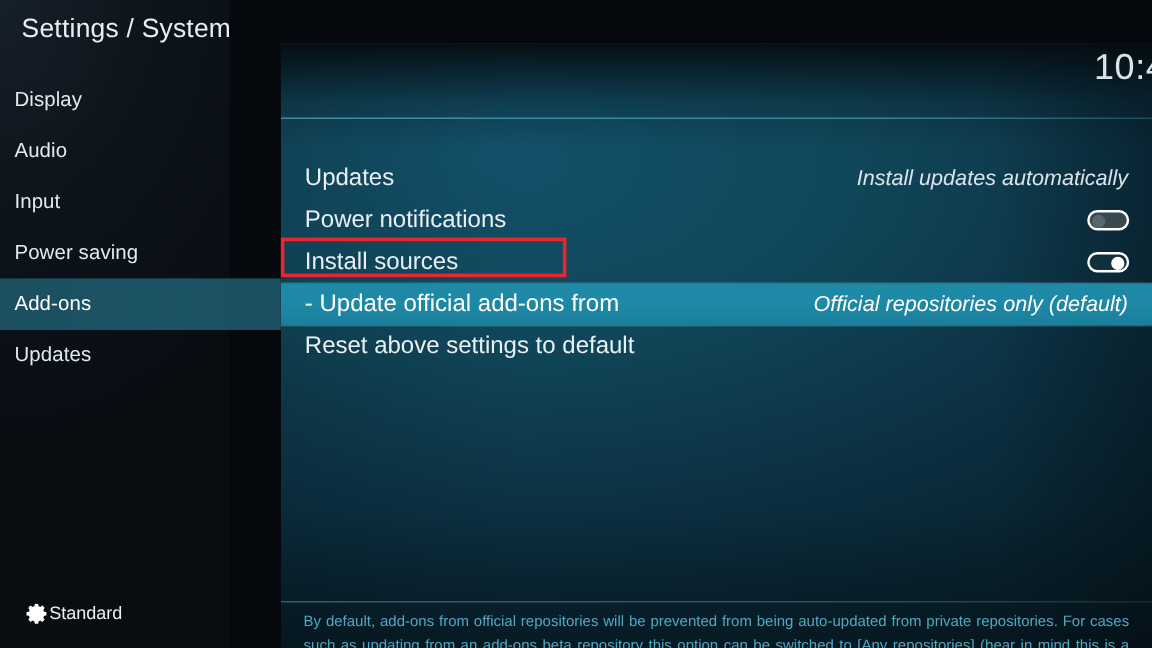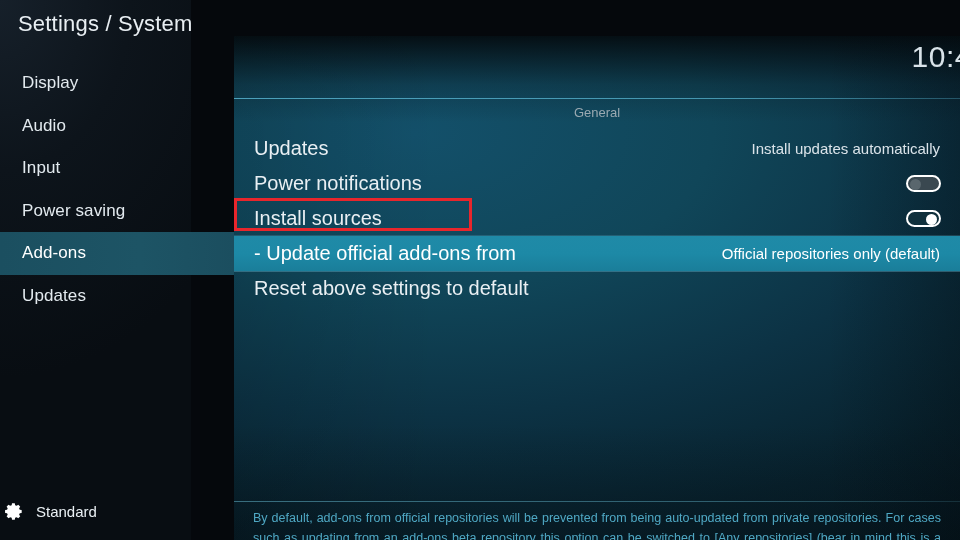--- a/index.html
+++ b/index.html
@@ -41,39 +41,39 @@
   }
   .nav {
     position: absolute;
     left: 0;
     top: 62px;
     width: 234px;
   }
   .nav-item {
     height: 42.5px;
     line-height: 42.5px;
-    padding-left: 22px;
+    padding-left: 12px;
     font-size: 17px;
     font-weight: 300;
     color: #e3eaef;
     letter-spacing: 0.1px;
     white-space: nowrap;
     box-sizing: border-box;
   }
   .nav-item.selected {
     background: linear-gradient(to right, #1b4f60 0%, #1d5465 60%, #1b4e5f 100%);
     color: #ffffff;
   }
   .profile {
     position: absolute;
-    left: 3px;
+    left: 20px;
     bottom: 18px;
     display: flex;
     align-items: center;
-    gap: 12px;
+    gap: 0;
   }
   .gear {
     width: 21px;
     height: 21px;
     display: block;
   }
   .profile-label {
     font-size: 15px;
     font-weight: 300;
     color: #eaf0f4;
@@ -170,24 +170,25 @@
   }
   .row.selected .row-label {
     color: #ffffff;
   }
   .row-value {
     position: absolute;
     right: 20px;
     top: 0;
     height: 35px;
     line-height: 35px;
-    font-size: 15px;
+    font-size: 18px;
     font-weight: 300;
     color: #dbe4ea;
     white-space: nowrap;
+    font-style: italic;
   }
   .row.selected .row-value {
     color: #ffffff;
   }
 
   
   .toggle-wrap {
     position: absolute;
     right: 19px;
     top: 0;
@@ -295,21 +296,20 @@
 
   <div class="content">
     <div class="content-bg"></div>
     <div class="content-bg2"></div>
     <div class="content-bg3"></div>
 
     <div class="clock">10:40 PM</div>
 
     <div class="top-rule"></div>
 
-    <div class="group-header">General</div>
 
     <div class="settings-list">
 
       <div class="row">
         <span class="row-label">Updates</span>
         <span class="row-value">Install updates automatically</span>
       </div>
 
       <div class="row">
         <span class="row-label">Power notifications</span>

